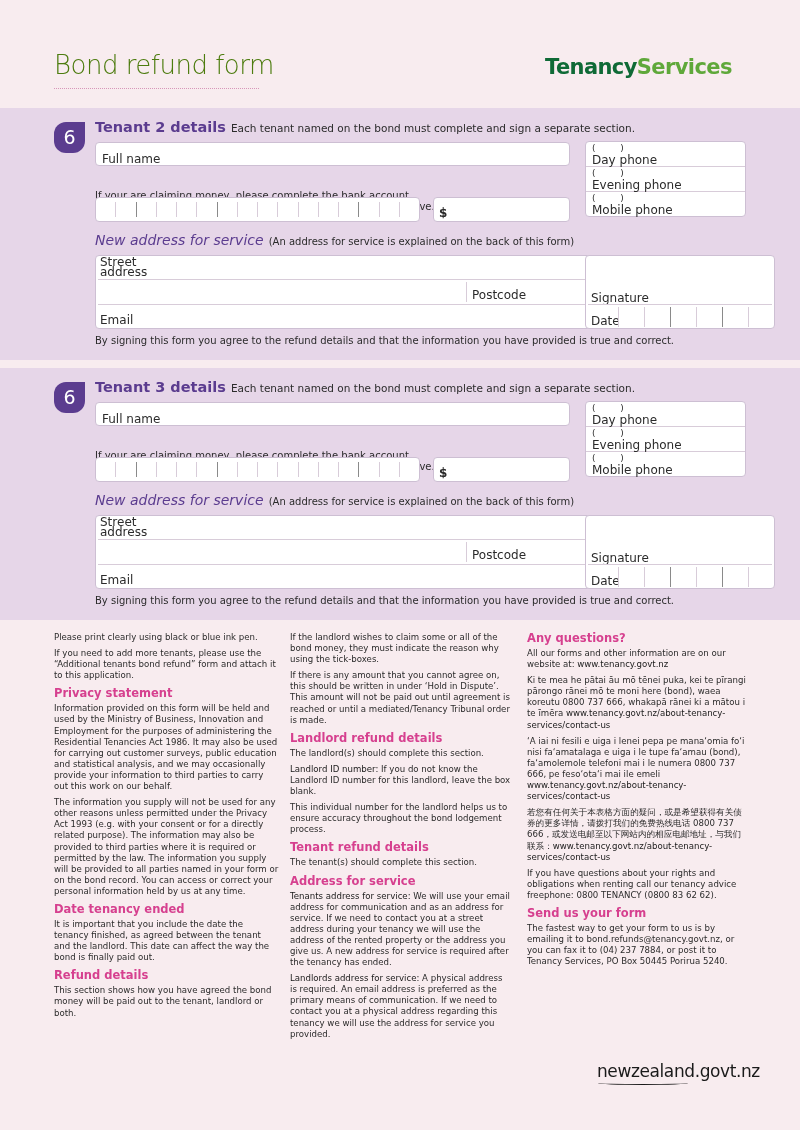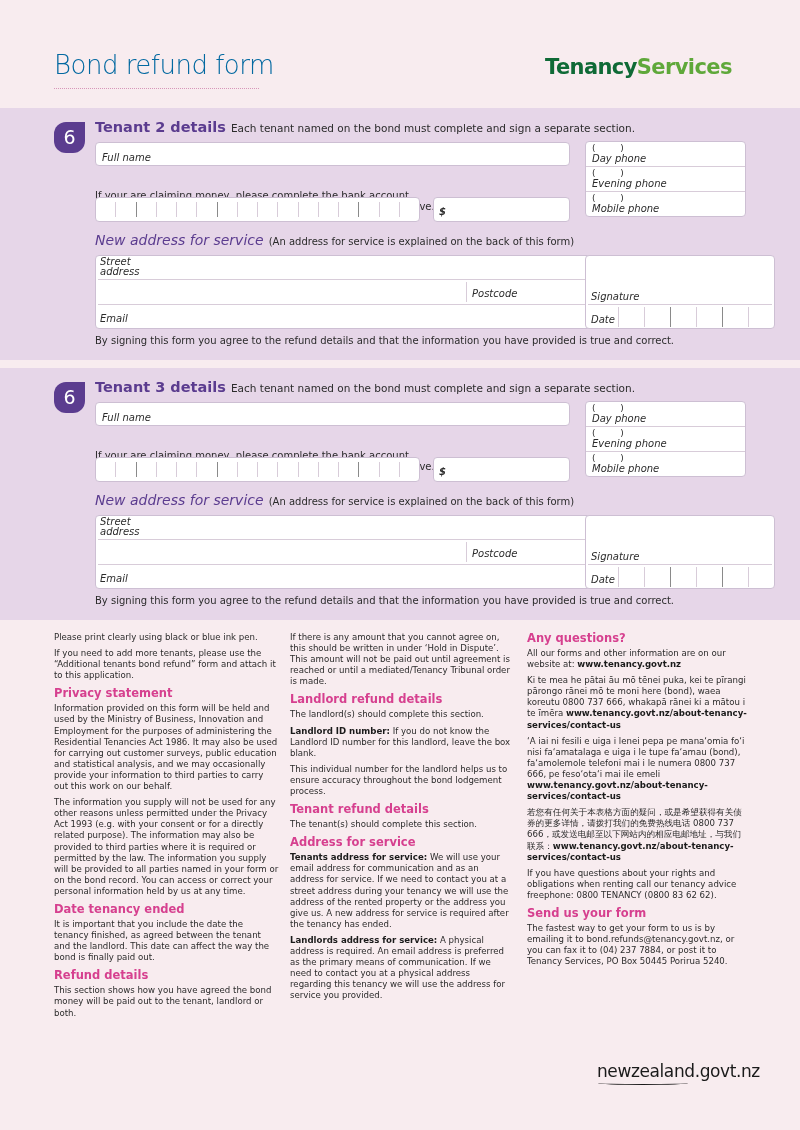--- a/index.html
+++ b/index.html
@@ -1,36 +1,36 @@
 <!DOCTYPE html>
 <html><head>
 <meta charset="utf-8">
 <style>
   * { box-sizing: border-box; margin: 0; padding: 0; }
   html, body { width: 800px; height: 1130px; background: #f8ecef; overflow: hidden; }
   body { font-family: "DejaVu Sans", sans-serif; color: #2b2b2b; position: relative; }
 
   .header { position: absolute; left: 0; top: 0; width: 800px; height: 108px; background: #f8ecef; }
-  .doc-title { position: absolute; left: 54px; top: 50px; font-family: "DejaVu Sans", sans-serif; font-weight: 200; font-size: 26px; color: #0369a1; letter-spacing: -0.5px; }
+  .doc-title { position: absolute; left: 54px; top: 50px; font-family: "DejaVu Sans", sans-serif; font-weight: 200; font-size: 26px; color: #4d7c0f; letter-spacing: -0.5px; }
   .title-underline { position: absolute; left: 54px; top: 88px; width: 205px; border-top: 1px dotted #d796b9; }
   .logo { position: absolute; left: 545px; top: 55px; font-family: "DejaVu Sans", sans-serif; font-weight: bold; font-size: 21px; letter-spacing: -0.6px; }
   .logo .t1 { color: #0f6a36; }
   .logo .t2 { color: #5fa83a; }
 
   .section { position: absolute; left: 0; width: 800px; height: 252px; background: #e6d6e8; }
   .s2 { top: 108px; }
   .s3 { top: 368px; }
 
   .badge { position: absolute; left: 54px; top: 14px; width: 31px; height: 31px; background: #5b3c8f; color: #fff; font-size: 19px; text-align: center; line-height: 31px; border-radius: 12px 0 12px 12px; }
   .sec-title { position: absolute; left: 95px; top: 9px; white-space: nowrap; }
   .sec-title .big { color: #5b3c8f; font-weight: bold; font-size: 14.5px; }
   .sec-title .small { color: #2b2b2b; font-size: 10.5px; }
 
   .box { position: absolute; background: #fff; border: 1px solid #cdbfd3; border-radius: 4px; }
-  .lbl { font-size: 10px; color: #2b2b2b; position: absolute; font-style: italic; }
+  .lbl { font-size: 12px; color: #2b2b2b; position: absolute; }
 
   .fullname { left: 95px; top: 34px; width: 475px; height: 24px; }
   .fullname .lbl { left: 6px; top: 9px; }
 
   .instruct { position: absolute; left: 95px; top: 63px; font-size: 10px; line-height: 11px; color: #2b2b2b; margin-top: 19px; }
 
   .bank { left: 95px; top: 89px; width: 325px; height: 25px; display: flex; }
   .bank .cell { flex: 1; border-right: 1px solid #d8ccd9; margin: 4px 0; }
   .bank .cell.dark { border-right: 1px solid #8a8a8a; }
   .bank .cell:last-child { border-right: none; }
@@ -68,21 +68,21 @@
 
   .gap { position: absolute; left: 0; top: 360px; width: 800px; height: 8px; background: #f8ecef; }
 
   .info { position: absolute; top: 632px; font-size: 8.6px; line-height: 11.1px; color: #2b2b2b; }
   .col1 { left: 54px; width: 225px; }
   .col2 { left: 290px; width: 222px; }
   .col3 { left: 527px; width: 222px; }
   .info p { margin-bottom: 5px; }
   .info h3 { color: #d6408f; font-size: 11.5px; font-weight: bold; margin: 6px 0 3px 0; line-height: 13px; }
   .info h3:first-child { margin-top: 0; }
-  .info b { font-weight: bold; color: #1a1a1a; }
+  .info b { font-weight: normal; color: #1a1a1a; }
 
   .nzgovt { position: absolute; left: 597px; top: 1061px; font-size: 17px; color: #1a1a1a; letter-spacing: -0.4px; }
   .nzgovt-swoosh { position: absolute; left: 598px; top: 1081px; width: 90px; height: 4px; border-bottom: 1.5px solid #1a1a1a; border-radius: 0 0 50% 50%; }
 </style>
 </head>
 <body>
 
 <div class="header">
   <div class="doc-title">Bond refund form</div>
   <div class="title-underline"></div>
@@ -271,20 +271,21 @@
   <h3>Privacy statement</h3>
   <p>Information provided on this form will be held and used by the Ministry of Business, Innovation and Employment for the purposes of administering the Residential Tenancies Act 1986. It may also be used for carrying out customer surveys, public education and statistical analysis, and we may occasionally provide your information to third parties to carry out this work on our behalf.</p>
   <p>The information you supply will not be used for any other reasons unless permitted under the Privacy Act 1993 (e.g. with your consent or for a directly related purpose). The information may also be provided to third parties where it is required or permitted by the law. The information you supply will be provided to all parties named in your form or on the bond record. You can access or correct your personal information held by us at any time.</p>
   <h3>Date tenancy ended</h3>
   <p>It is important that you include the date the tenancy finished, as agreed between the tenant and the landlord. This date can affect the way the bond is finally paid out.</p>
   <h3>Refund details</h3>
   <p>This section shows how you have agreed the bond money will be paid out to the tenant, landlord or both.</p>
 </div>
 
 <div class="info col2">
+  <p>If the landlord wishes to claim some or all of the bond money, they must indicate the reason why using the tick-boxes.</p>
   <p>If there is any amount that you cannot agree on, this should be written in under ‘Hold in Dispute’. This amount will not be paid out until agreement is reached or until a mediated/Tenancy Tribunal order is made.</p>
   <h3>Landlord refund details</h3>
   <p>The landlord(s) should complete this section.</p>
   <p><b>Landlord ID number:</b><span> If you do not know the Landlord ID number for this landlord, leave the box blank.</span></p>
   <p>This individual number for the landlord helps us to ensure accuracy throughout the bond lodgement process.</p>
   <h3>Tenant refund details</h3>
   <p>The tenant(s) should complete this section.</p>
   <h3>Address for service</h3>
   <p><b>Tenants address for service:</b><span> We will use your email address for communication and as an address for service. If we need to contact you at a street address during your tenancy we will use the address of the rented property or the address you give us. A new address for service is required after the tenancy has ended.</span></p>
   <p><b>Landlords address for service:</b><span> A physical address is required. An email address is preferred as the primary means of communication. If we need to contact you at a physical address regarding this tenancy we will use the address for service you provided.</span></p>

